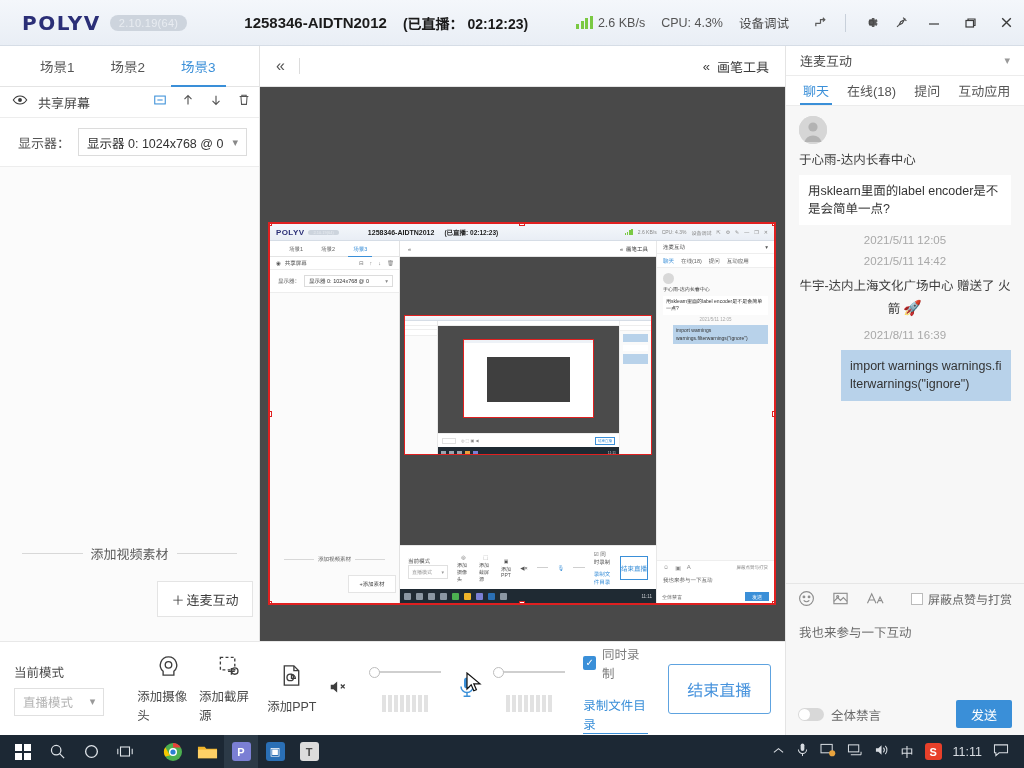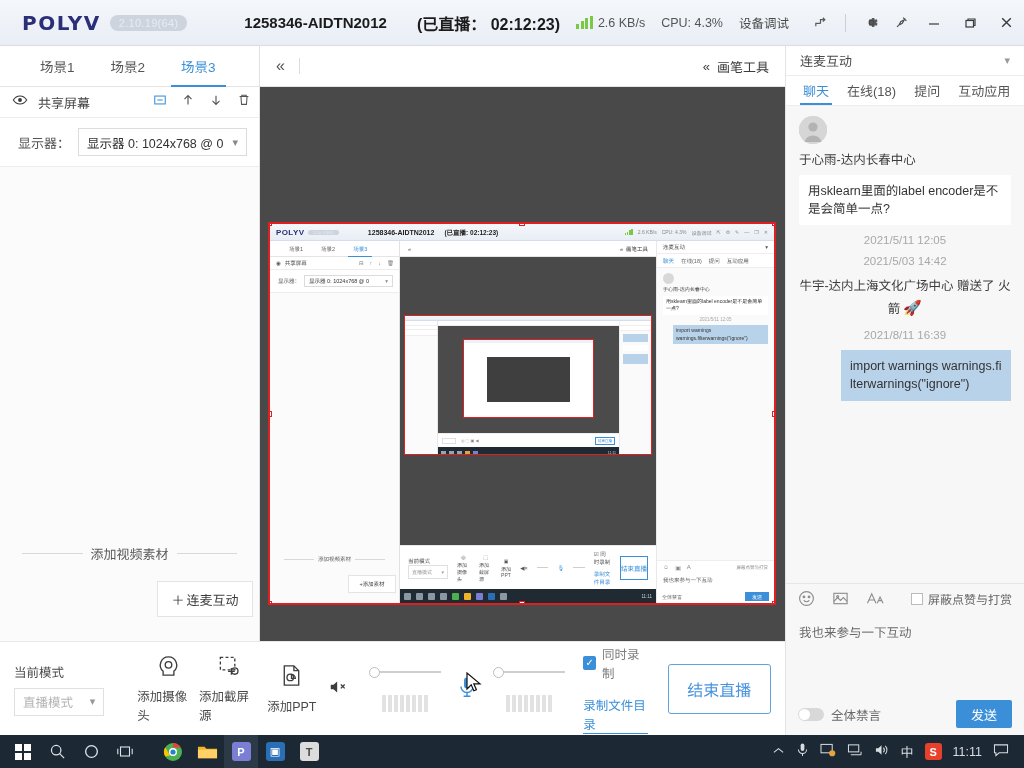--- a/index.html
+++ b/index.html
@@ -24,21 +24,21 @@
   }
   .ver-badge {
     margin-left: 9px; background: #cdd4dd; color: #e8ecf1;
     border-radius: 9px; padding: 2px 9px; font-size: 11px; letter-spacing: .3px;
   }
   .stream-id {
     margin-left: 57px; font-size: 15px; font-weight: bold; color: #1b1b1b;
     white-space: nowrap;
   }
   .stream-time {
-    margin-left: 30px; font-size: 16px; font-weight: bold; color: #1b1b1b; white-space: nowrap;
+    margin-left: 16px; font-size: 14px; font-weight: bold; color: #1b1b1b; white-space: nowrap;
   }
   .tb-right { margin-left: auto; display: flex; align-items: center; height: 100%; }
   .net-bars { display: flex; align-items: flex-end; height: 13px; gap: 1.5px; margin-right: 5px;}
   .net-bars i { width: 3px; background: #7ac943; display: block; }
   .net-bars i:nth-child(1){height:5px} .net-bars i:nth-child(2){height:8px}
   .net-bars i:nth-child(3){height:11px} .net-bars i:nth-child(4){height:13px}
   .tb-text { font-size: 12.5px; color: #555; margin-right: 16px; white-space: nowrap; }
   .tb-text.link { color: #4a4a4a; }
   .tb-icon {
     width: 30px; height: 30px; display: flex; align-items: center; justify-content: center;
@@ -629,21 +629,21 @@
           <svg width="28" height="28" viewBox="0 0 28 28">
             <circle cx="14" cy="14" r="14" fill="#d6d6d6"></circle>
             <circle cx="14" cy="11" r="4.6" fill="#b3b3b3"></circle>
             <path d="M5.5 26a8.8 8.8 0 0117 0z" fill="#b3b3b3"></path>
           </svg>
         </div>
         <div class="uname">于心雨-达内长春中心</div>
       </div>
       <div class="bubble" style="margin-top:7px">用sklearn里面的label encoder是不是会简单一点?</div>
       <div class="ts">2021/5/11 12:05</div>
-      <div class="ts">2021/5/03 14:42</div>
+      <div class="ts">2021/5/11 14:42</div>
       <div class="gift-msg">
         <span>牛宇-达内上海文化广场中心 赠送了 火箭</span>
         <span class="gift-emoji">🚀</span>
       </div>
       <div class="ts">2021/8/11 16:39</div>
       <div class="row-right">
         <div class="bubble blue">import warnings warnings.filterwarnings("ignore")</div>
       </div>
     </div>
     <div class="chat-tools">

